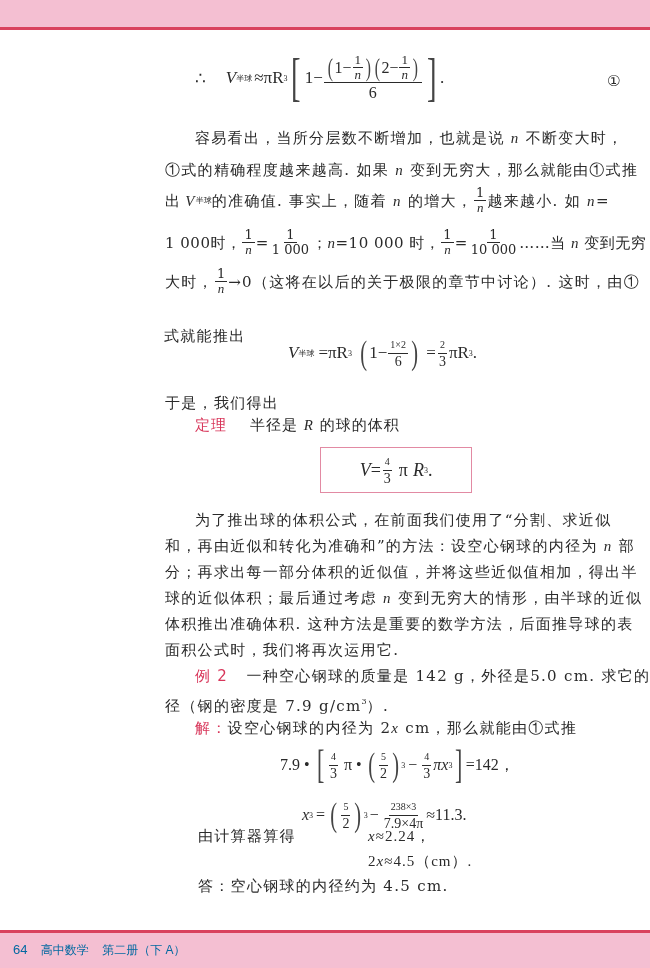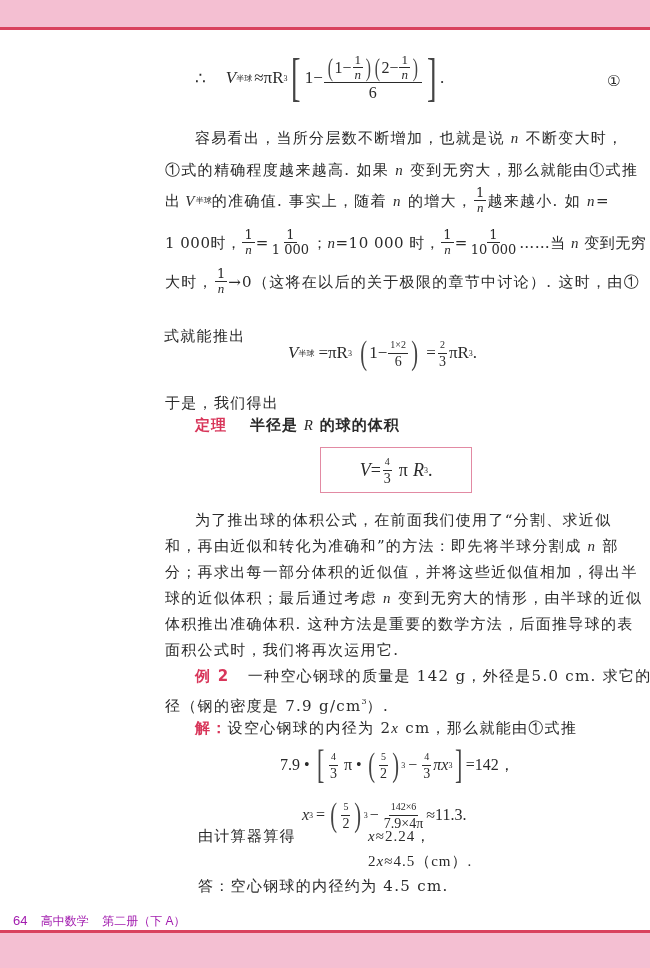--- a/index.html
+++ b/index.html
@@ -4,31 +4,31 @@
 <style>
   * { margin: 0; padding: 0; box-sizing: border-box; }
   html, body { width: 650px; height: 968px; background: #ffffff; overflow: hidden; }
   body { position: relative; font-family: "DejaVu Serif", "Liberation Serif", serif; color: #2a2a2a; }
 
   .band-top { position: absolute; left: 0; top: 0; width: 650px; height: 27px; background: #f4bfd2; }
   .rule-top { position: absolute; left: 0; top: 27px; width: 650px; height: 3px; background: #d9425e; }
   .band-bottom { position: absolute; left: 0; top: 933px; width: 650px; height: 35px; background: #f4bfd2; }
   .rule-bottom { position: absolute; left: 0; top: 930px; width: 650px; height: 3px; background: #d9425e; }
 
-  .footer { position: absolute; left: 13px; top: 913px; font-family: "Liberation Sans", "DejaVu Sans", sans-serif; font-size: 12px; color: #a21caf; white-space: nowrap; }
+  .footer { position: absolute; left: 13px; top: 942px; font-family: "Liberation Sans", "DejaVu Sans", sans-serif; font-size: 12px; color: #0369a1; white-space: nowrap; }
   .footer .pg { font-size: 13px; margin-right: 10px; }
   .footer .book { margin-right: 10px; }
 
   .abs { position: absolute; white-space: nowrap; }
   .txt { font-size: 15px; letter-spacing: 1.3px; line-height: 20px; }
   .it { font-style: italic; font-family: "Liberation Serif", "DejaVu Serif", serif; }
   .sub { font-size: 8px; vertical-align: -3px; letter-spacing: 0; font-family: Liberation Serif, serif; }
   .sup { font-size: 8px; vertical-align: 7px; letter-spacing: 0; }
   .red { color: #d8365a; }
-  .bold { font-weight: bold; font-family: "DejaVu Sans", "Liberation Sans", sans-serif; }
+  .bold { font-weight: normal; font-family: "DejaVu Sans", "Liberation Sans", sans-serif; }
 
   .frac { display: inline-flex; flex-direction: column; align-items: center; vertical-align: middle; margin: 0 1px; letter-spacing: 0; }
   .frac .num { border-bottom: 1px solid #2a2a2a; padding: 0 2px; line-height: 16px; font-size: 10px; }
   .frac .den { line-height: 16px; font-size: 14px; padding: 0 2px; }
   .frac.sm .num, .frac.sm .den { font-size: 13px; line-height: 14px; }
 
   .math { font-family: "Liberation Serif", "DejaVu Serif", serif; font-size: 17px; letter-spacing: 0; }
   .bracket { display: inline-block; font-size: 52px; line-height: 52px; vertical-align: middle; font-weight: 100; transform: scaleX(0.55); color: #444; }
   .paren { display: inline-block; font-size: 34px; line-height: 34px; vertical-align: middle; transform: scaleX(0.6); color: #444; }
   .paren-sm { display: inline-block; font-size: 26px; line-height: 26px; vertical-align: middle; transform: scaleX(0.6); color: #444; }
@@ -168,21 +168,21 @@
         <span class="den">3</span>
       </span>
     <span style="margin:0 5px;">π</span>
     <span class="it">R</span>
       <span class="sup">3</span>
       <span>.</span>
   </span>
 </div>
 
 <div class="abs txt" style="left:195px; top:510px;"><span>为了推出球的体积公式，在前面我们使用了“分割、求近似</span></div>
-<div class="abs txt" style="left:165px; top:536px;"><span>和，再由近似和转化为准确和”的方法：即先将半球分割成</span> <span class="it">n</span> <span>部</span></div>
+<div class="abs txt" style="left:165px; top:536px;"><span>和，再由近似和转化为准确和”的方法：设空心钢球的内径为</span> <span class="it">n</span> <span>部</span></div>
 <div class="abs txt" style="left:165px; top:562px;"><span>分；再求出每一部分体积的近似值，并将这些近似值相加，得出半</span></div>
 <div class="abs txt" style="left:165px; top:588px;"><span>球的近似体积；最后通过考虑</span> <span class="it">n</span> <span>变到无穷大的情形，由半球的近似</span></div>
 <div class="abs txt" style="left:165px; top:614px;"><span>体积推出准确体积. 这种方法是重要的数学方法，后面推导球的表</span></div>
 <div class="abs txt" style="left:165px; top:640px;"><span>面积公式时，我们将再次运用它.</span></div>
 
 <div class="abs txt" style="left:195px; top:666px;">
   <span class="red bold">例 2</span>&nbsp;&nbsp;
   <span>一种空心钢球的质量是 142 g，外径是5.0 cm. 求它的内</span>
 </div>
 <div class="abs txt" style="left:165px; top:692px;">
@@ -224,21 +224,21 @@
   <span style="margin:0 3px;">=</span>
   <span class="paren">(</span>
   <span class="frac">
       <span class="num">5</span>
       <span class="den">2</span>
     </span>
   <span class="paren">)</span>
     <span class="sup" style="vertical-align:14px;">3</span>
   <span style="margin:0 2px;">−</span>
   <span class="frac">
-      <span class="num">142×6</span>
+      <span class="num">238×3</span>
       <span class="den">7.9×4π</span>
     </span>
   <span>≈11.3.</span>
 </div>
 
 <div class="abs txt" style="left:198px; top:826px;"><span>由计算器算得</span></div>
 <div class="abs txt math" style="left:368px; top:826px; font-size:15px; letter-spacing:1px;"><span class="it">x</span><span>≈2.24，</span></div>
 <div class="abs txt math" style="left:368px; top:851px; font-size:15px; letter-spacing:1px;"><span>2</span><span class="it">x</span><span>≈4.5（cm）.</span></div>
 <div class="abs txt" style="left:198px; top:876px;"><span>答：空心钢球的内径约为 4.5 cm.</span></div>
 

